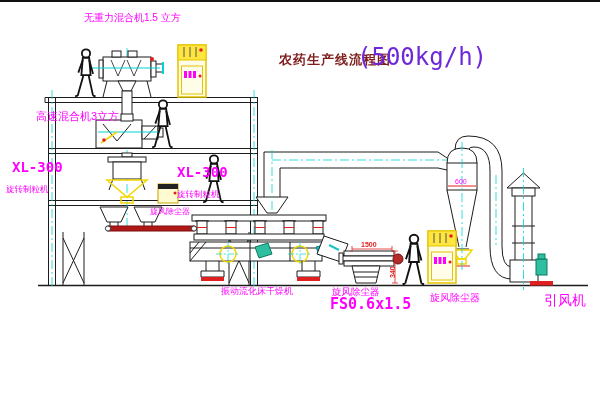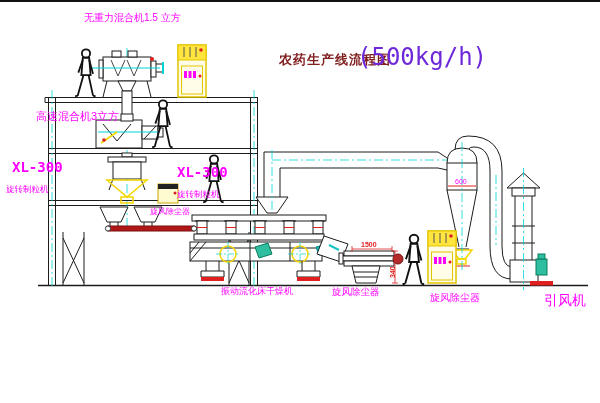--- a/index.html
+++ b/index.html
@@ -292,20 +292,21 @@
 <div class="lbl m cad" style="left:12px;top:160px;font-size:14px">XL-300</div>
 <div class="lbl m" style="left:6px;top:185px;font-size:8.5px">旋转制粒机</div>
 <div class="lbl m cad" style="left:177px;top:165px;font-size:14px">XL-300</div>
 <div class="lbl m" style="left:177px;top:190px;font-size:8.5px">旋转制粒机</div>
 
 <div class="lbl m" style="left:150px;top:208px;font-size:8px">旋风除尘器</div>
 
 <div class="lbl m" style="left:221px;top:287px;font-size:9px">振动流化床干燥机</div>
 
 <div class="lbl m" style="left:332px;top:287px;font-size:9.5px">旋风除尘器</div>
+<div class="lbl m cad" style="left:330px;top:297px;font-size:15px">FS0.6x1.5</div>
 
 <div class="lbl m" style="left:430px;top:293px;font-size:10px">旋风除尘器</div>
 <div class="lbl m" style="left:544px;top:293px;font-size:14px">引风机</div>
 
 <div class="lbl red" style="left:361px;top:241px;font-size:7px">1500</div>
 <div class="lbl red rot" style="left:389px;top:278px;font-size:7px">340</div>
 <div class="lbl m" style="left:455px;top:178px;font-size:7px">600</div>
 </div>
 
 </body></html>

